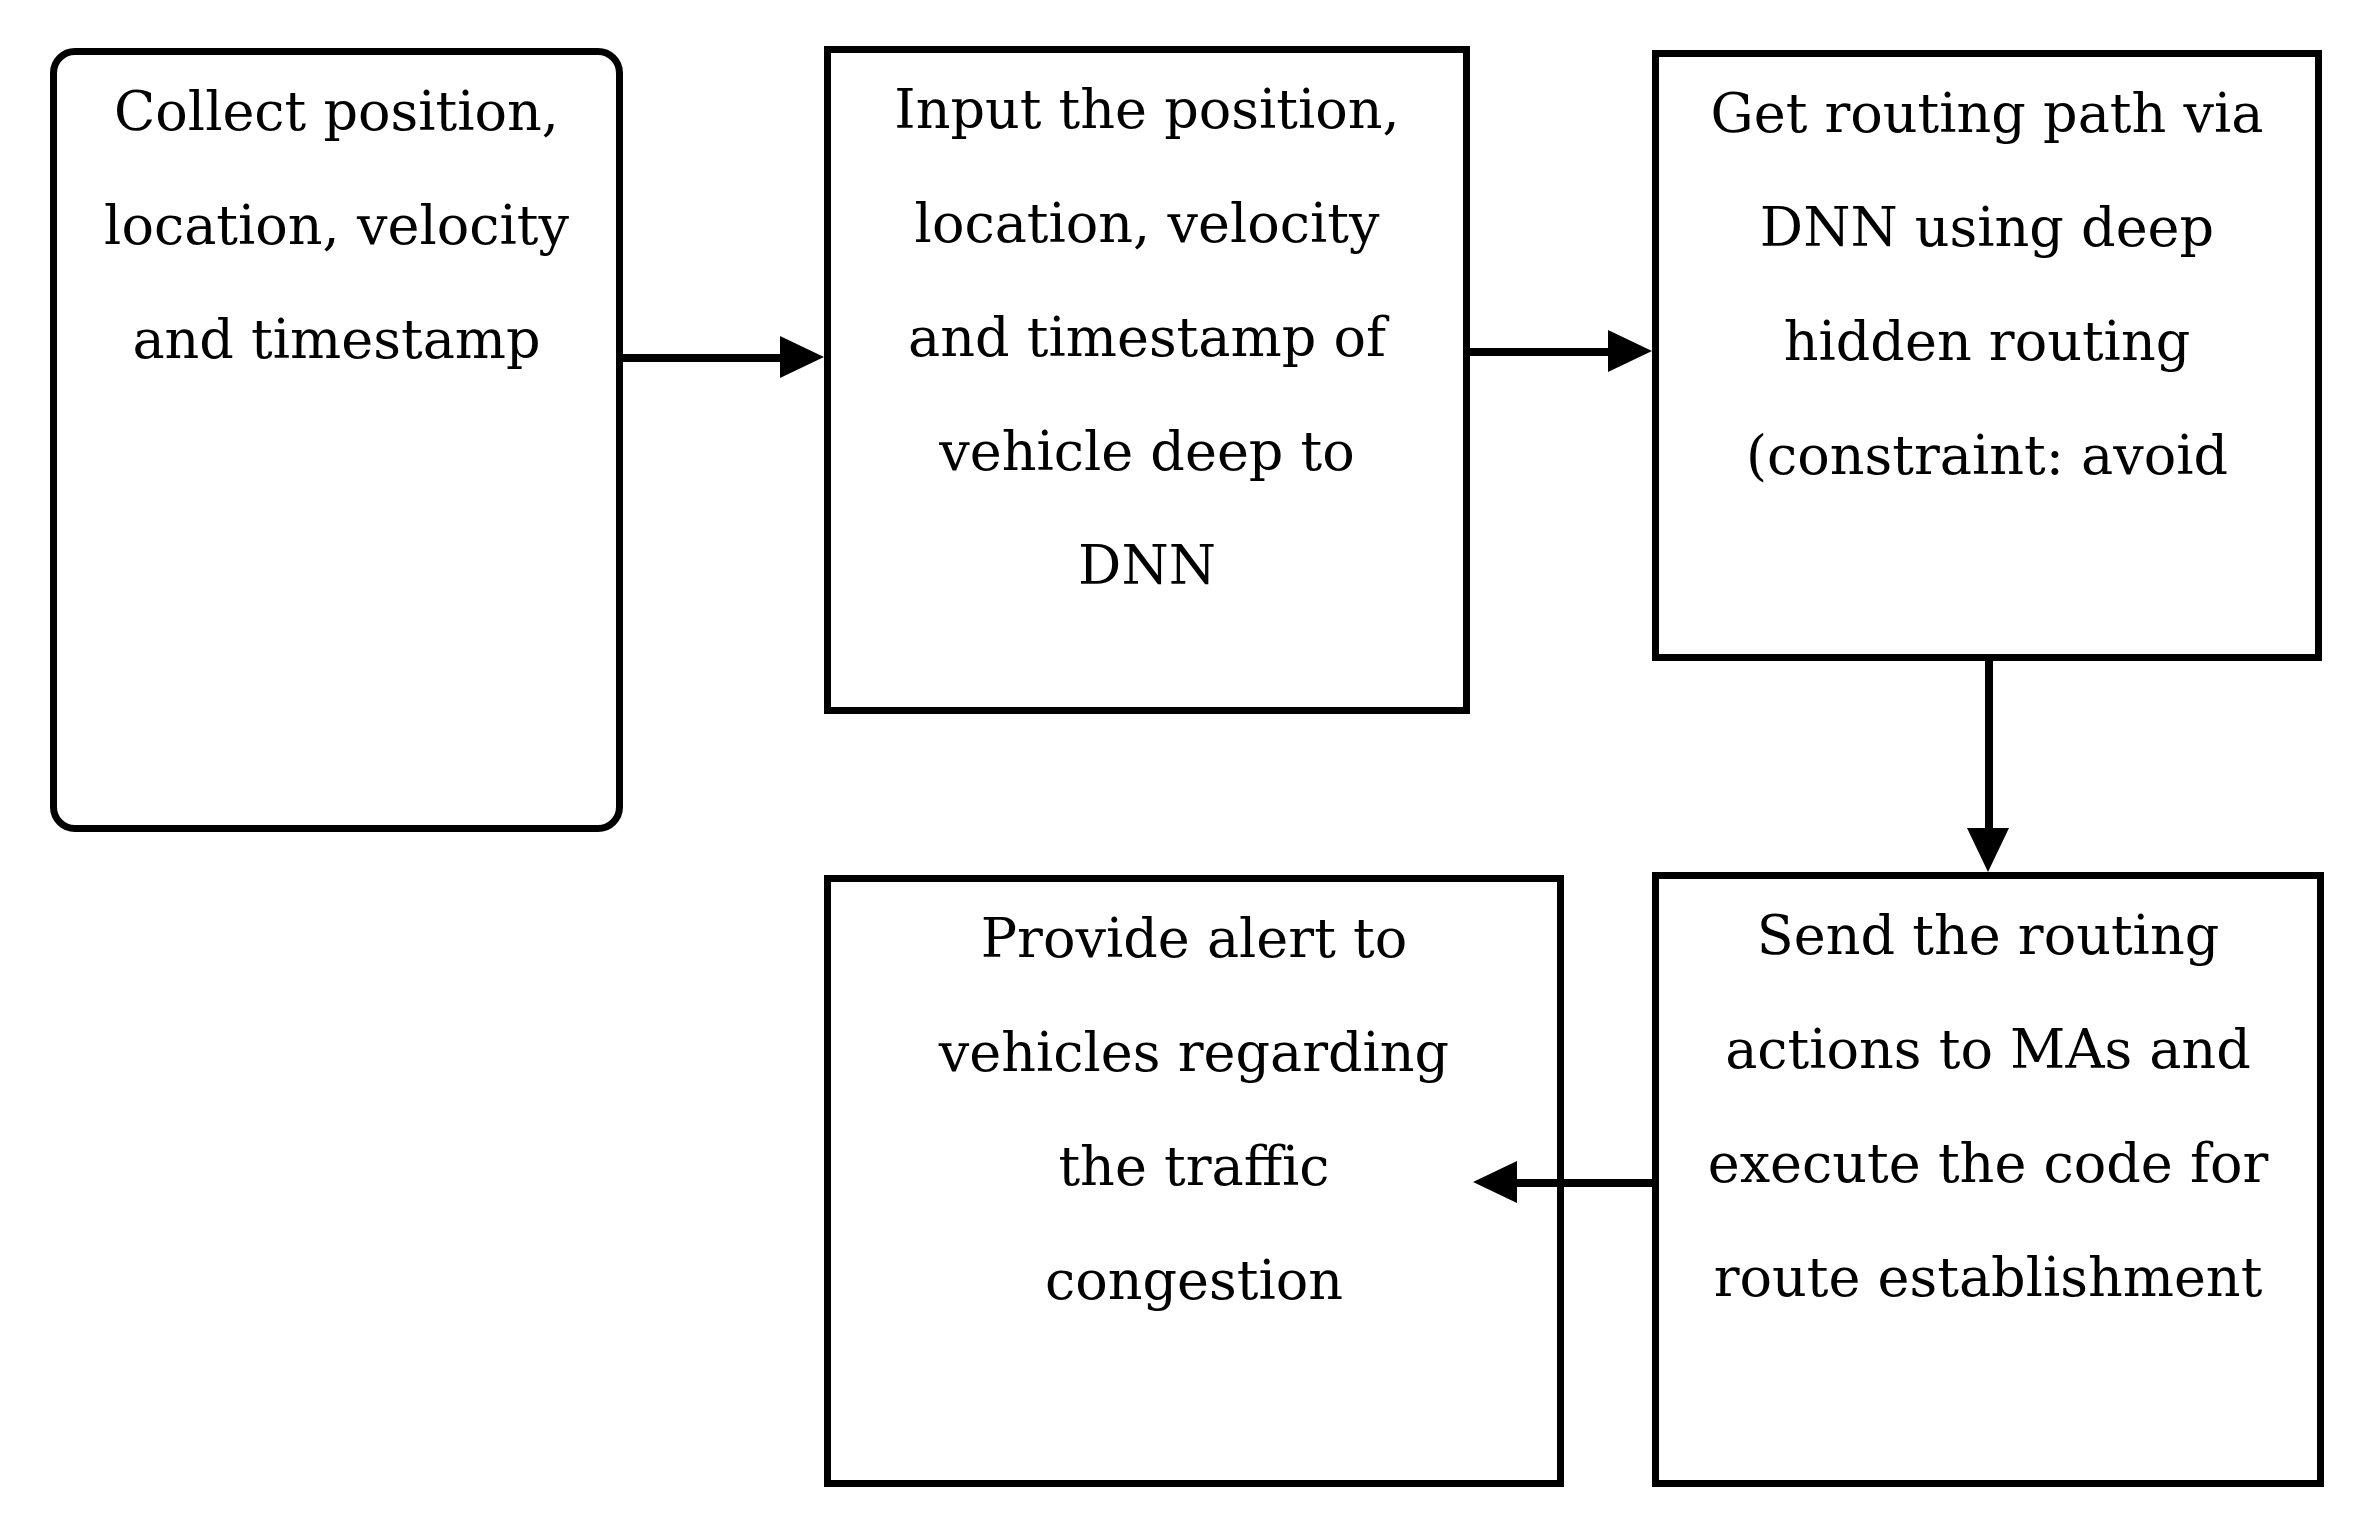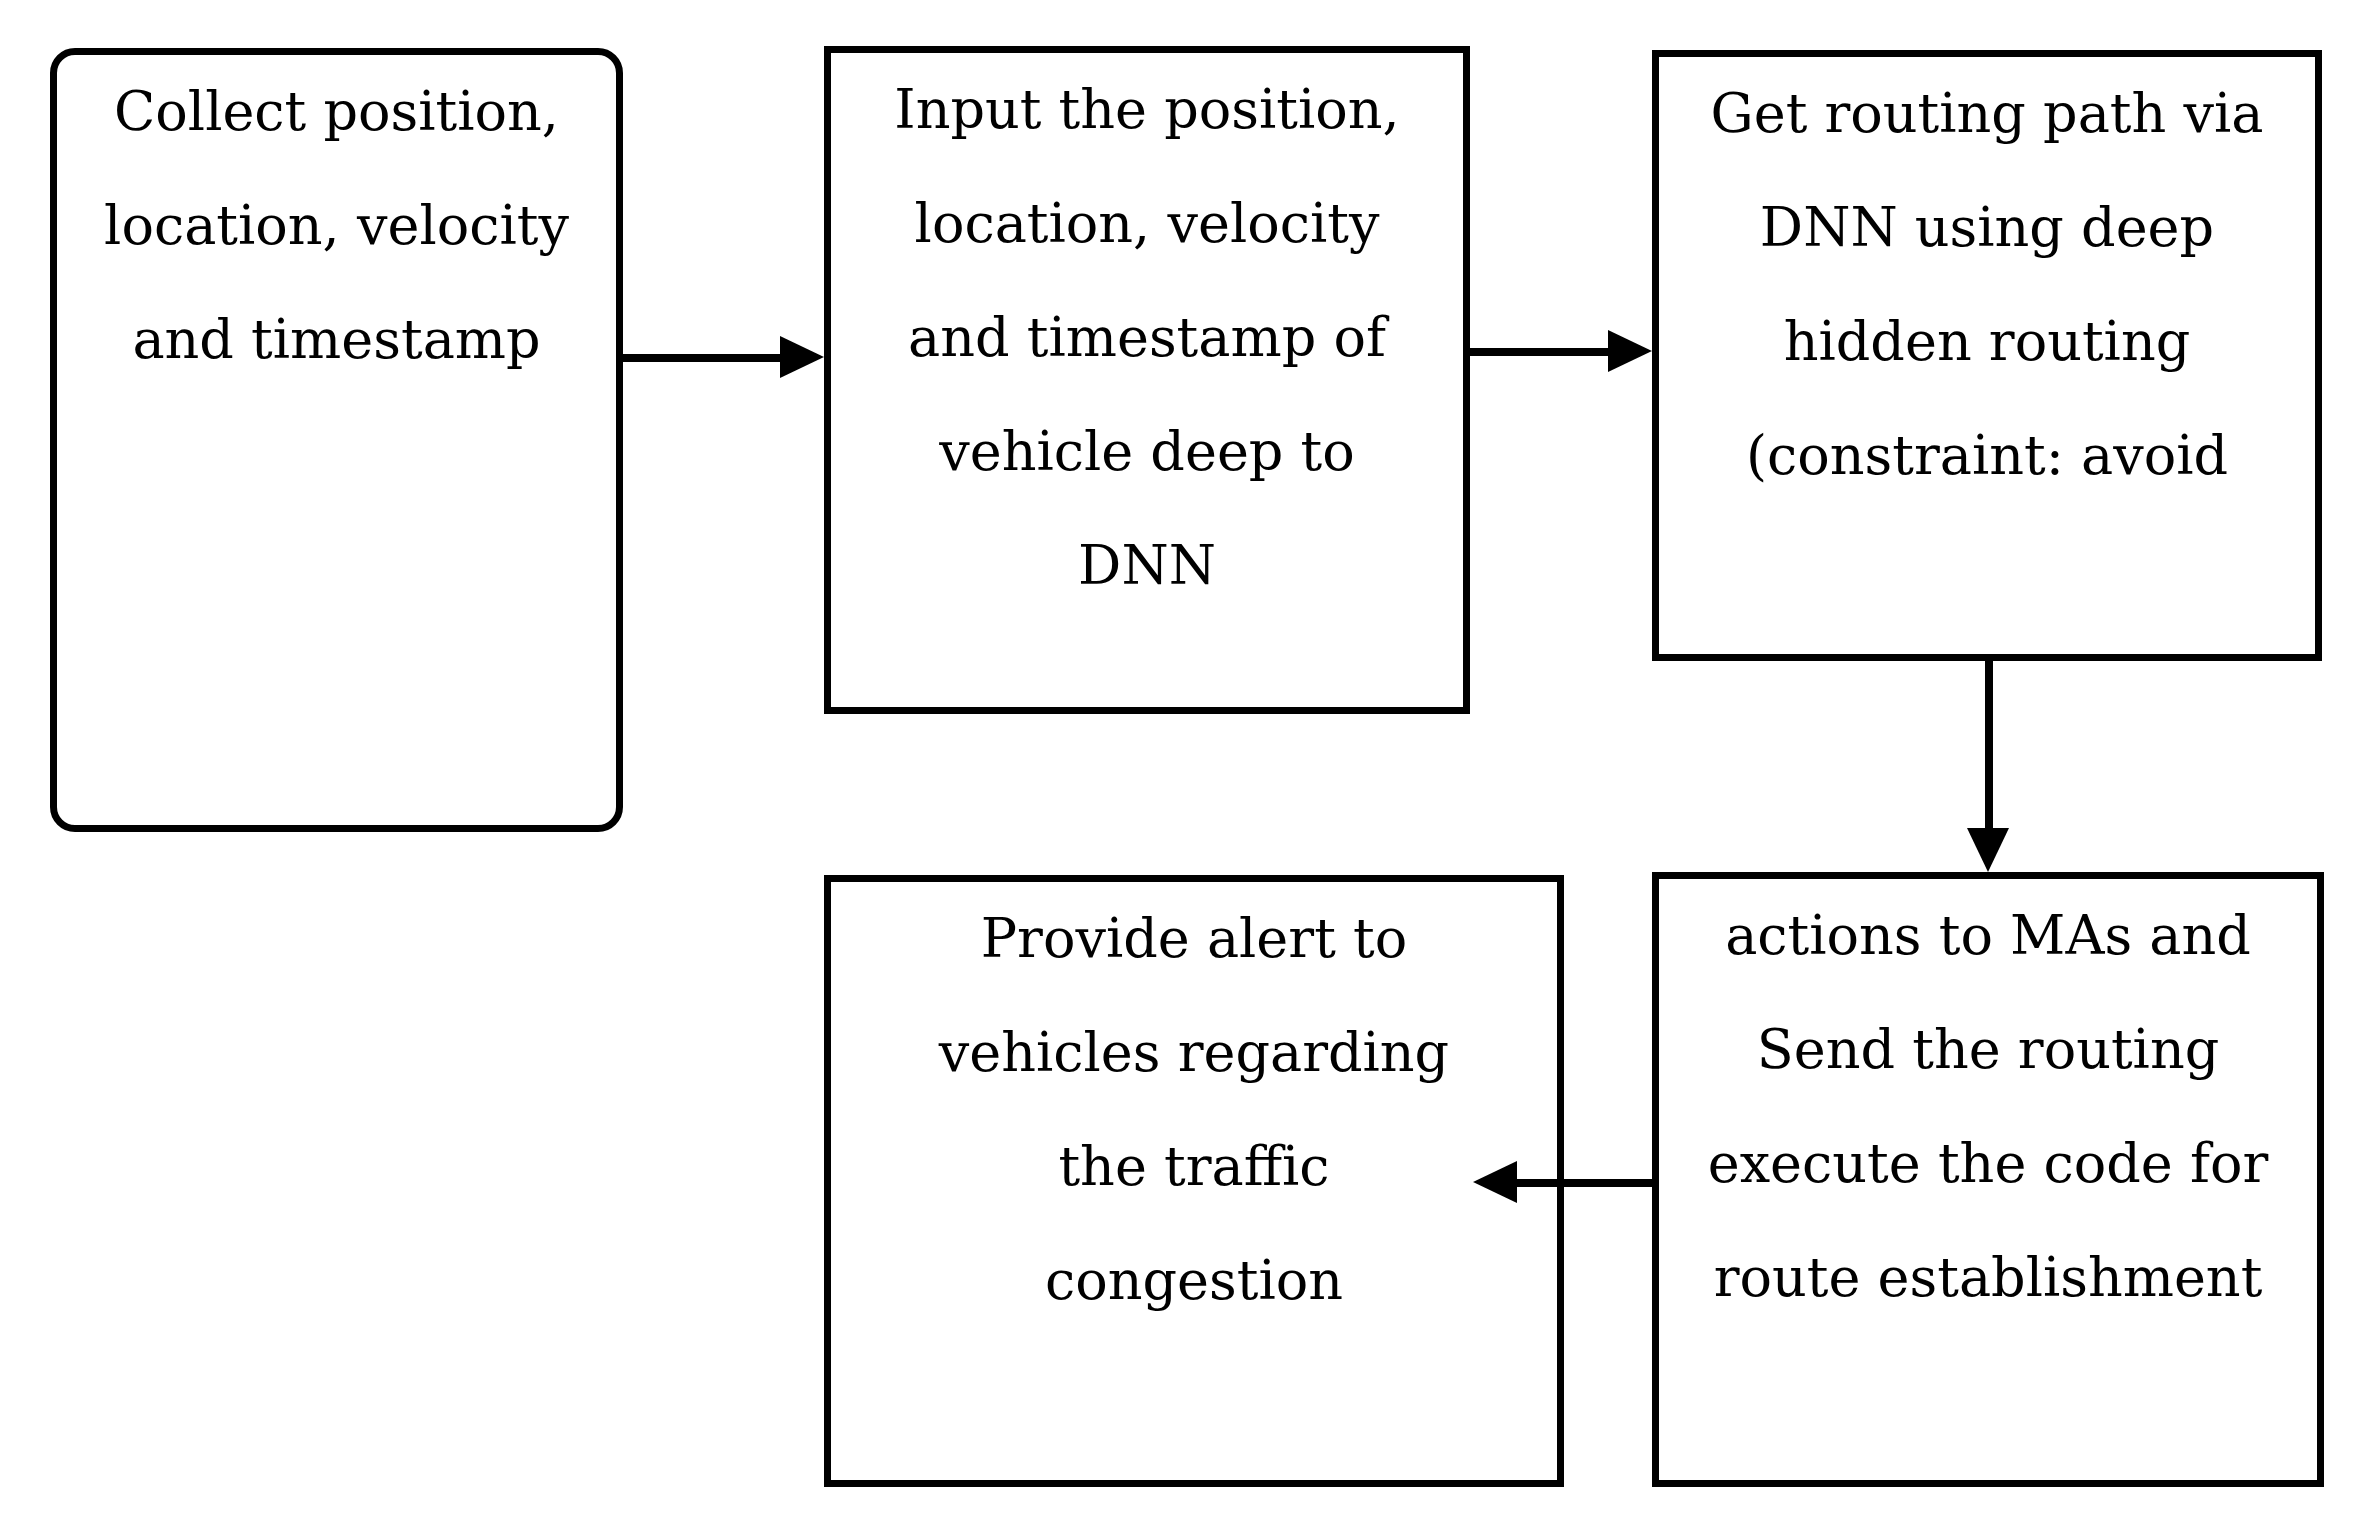--- a/index.html
+++ b/index.html
@@ -77,22 +77,22 @@
   </div>
 
   <div class="node" id="box-routing">
     <span class="tline">Get routing path via</span>
     <span class="tline">DNN using deep</span>
     <span class="tline">hidden routing</span>
     <span class="tline">(constraint: avoid</span>
   </div>
 
   <div class="node" id="box-send">
+    <span class="tline">Send the routing</span>
     <span class="tline">actions to MAs and</span>
-    <span class="tline">Send the routing</span>
     <span class="tline">execute the code for</span>
     <span class="tline">route establishment</span>
   </div>
 
   <div class="node" id="box-alert">
     <span class="tline">Provide alert to</span>
     <span class="tline">vehicles regarding</span>
     <span class="tline">the traffic</span>
     <span class="tline">congestion</span>
   </div>

